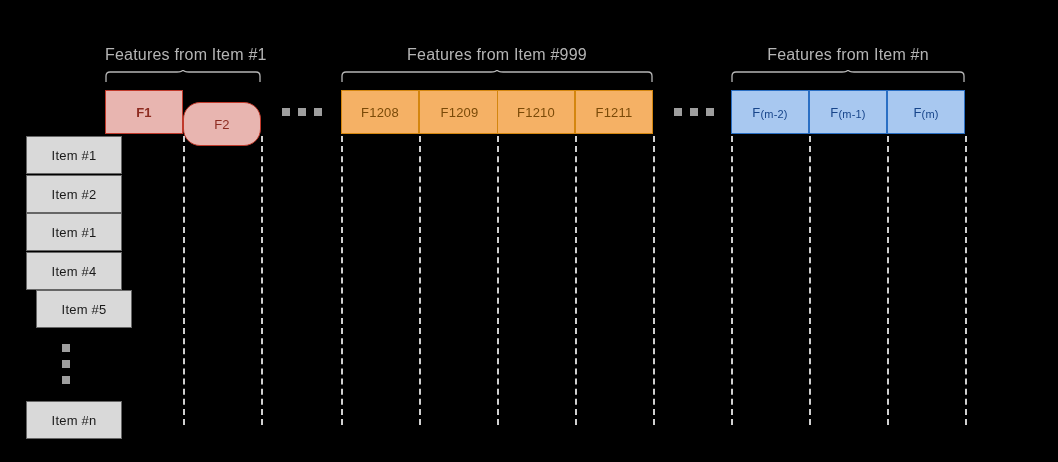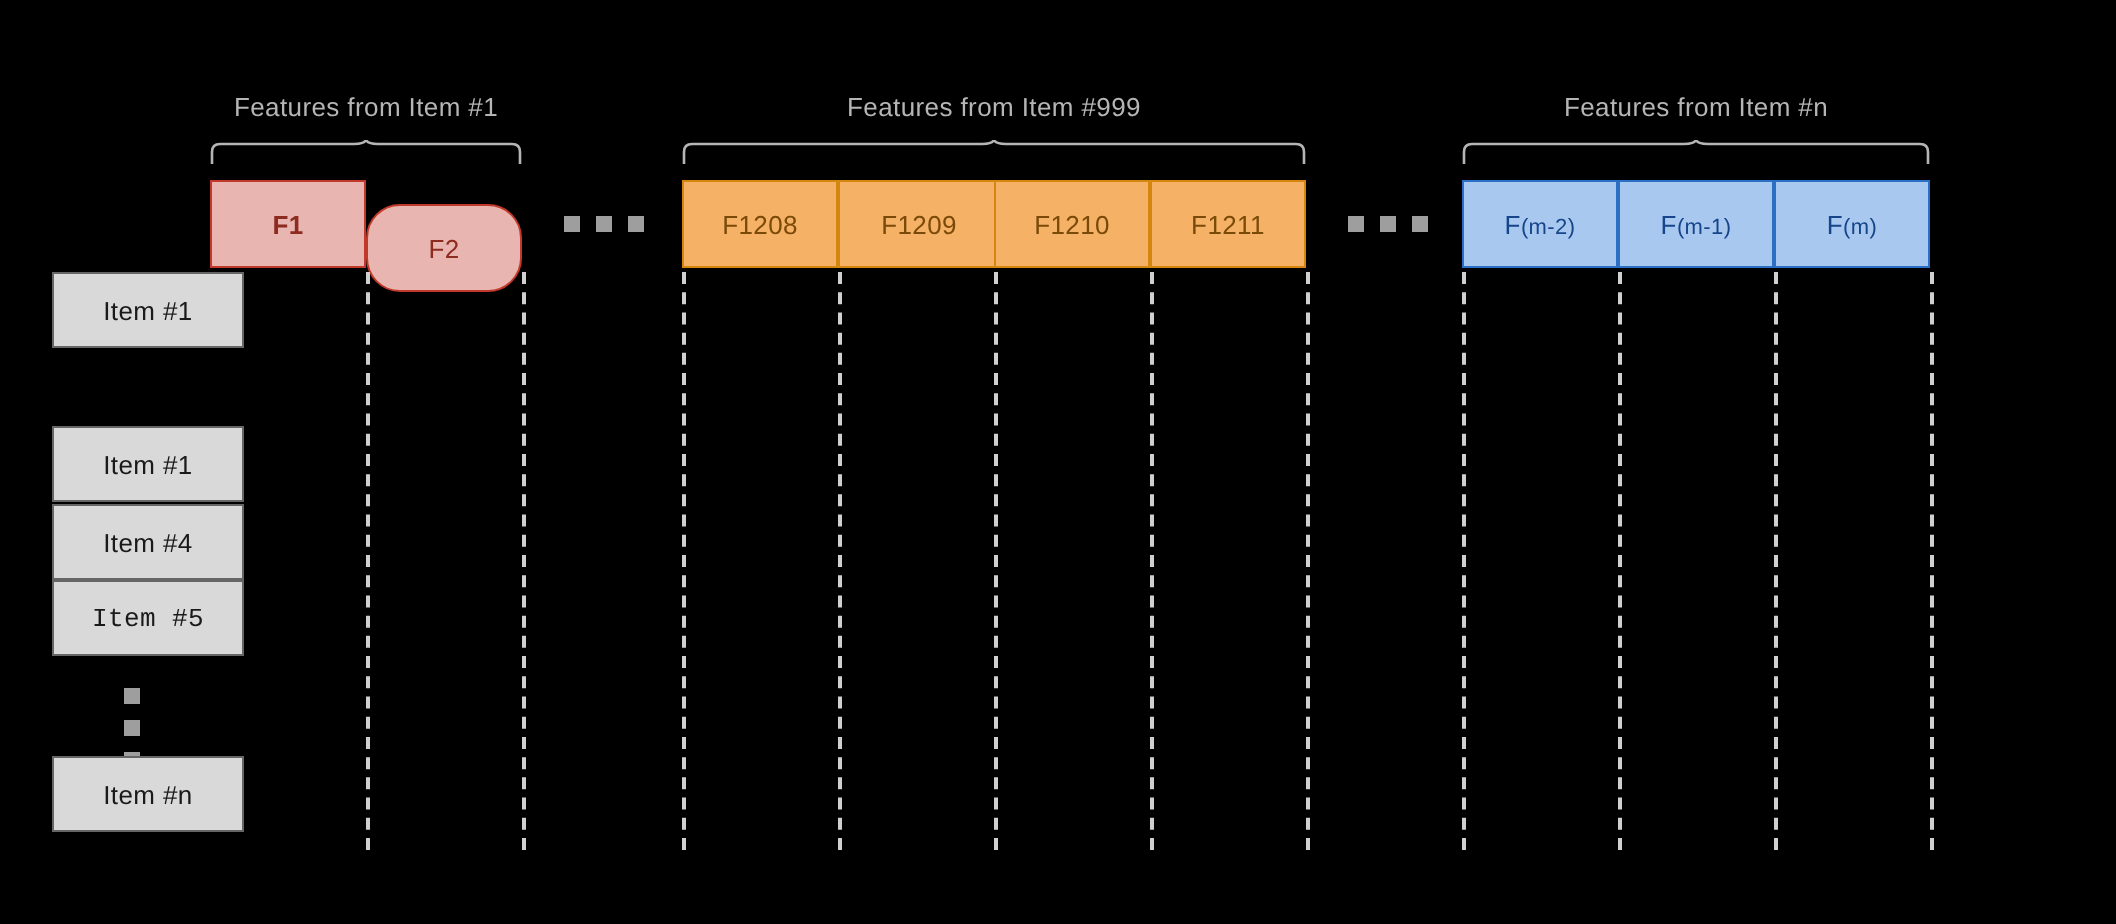--- a/index.html
+++ b/index.html
@@ -114,49 +114,50 @@
     position: absolute;
     width: 0;
     border-left: 2px dashed #d0d0d0;
     top: 136px;
     height: 289px;
   }
 
   
   .group-caption {
     position: absolute;
-    font-size: 13px;
+    font-size: 16px;
     color: #b5b5b5;
     text-align: center;
     white-space: nowrap;
     letter-spacing: 0.2px;
   }
   .brace {
     position: absolute;
     height: 12px;
   }
   .brace svg { display: block; }
 </style>
 </head>
 <body>
 
 <div id="canvas">
 
   <div class="item-box" style="left:26px; top:136px;">Item #1</div>
+  <div class="item-box" style="left:26px; top:175px;">Item #2</div>
   <div class="item-box" style="left:26px; top:213px;">Item #1</div>
   <div class="item-box" style="left:26px; top:252px;">Item #4</div>
-  <div class="item-box" style="left:26px; top:290px;font-family:Liberation Mono, monospace;">Item #5</div>
+  <div class="item-box" style="left:36px; top:290px;">Item #5</div>
 
   <div class="v-dots" style="left:62px; top:344px;">
     <span></span>
     <span></span>
     <span></span>
   </div>
 
-  <div class="item-box" style="left:26px; top:378px;">Item #n</div>
+  <div class="item-box" style="left:26px; top:401px;">Item #n</div>
 
   <div class="group-caption" style="left:105px; top:46px; width:156px;">Features from Item #1</div>
   <div class="brace" style="left:105px; top:70px; width:156px;">
     <svg width="156" height="12" viewBox="0 0 156 12" preserveAspectRatio="none">
       <path d="M1,12 L1,6 Q1,2 5,2 L72,2 Q77,2 78,0 Q79,2 84,2 L151,2 Q155,2 155,6 L155,12" fill="none" stroke="#b5b5b5" stroke-width="1.3"></path>
     </svg>
   </div>
   <div class="feat-cell pink" style="left:105px; top:90px; width:78px;font-weight:bold;">
     <span>F1</span>
   </div>

